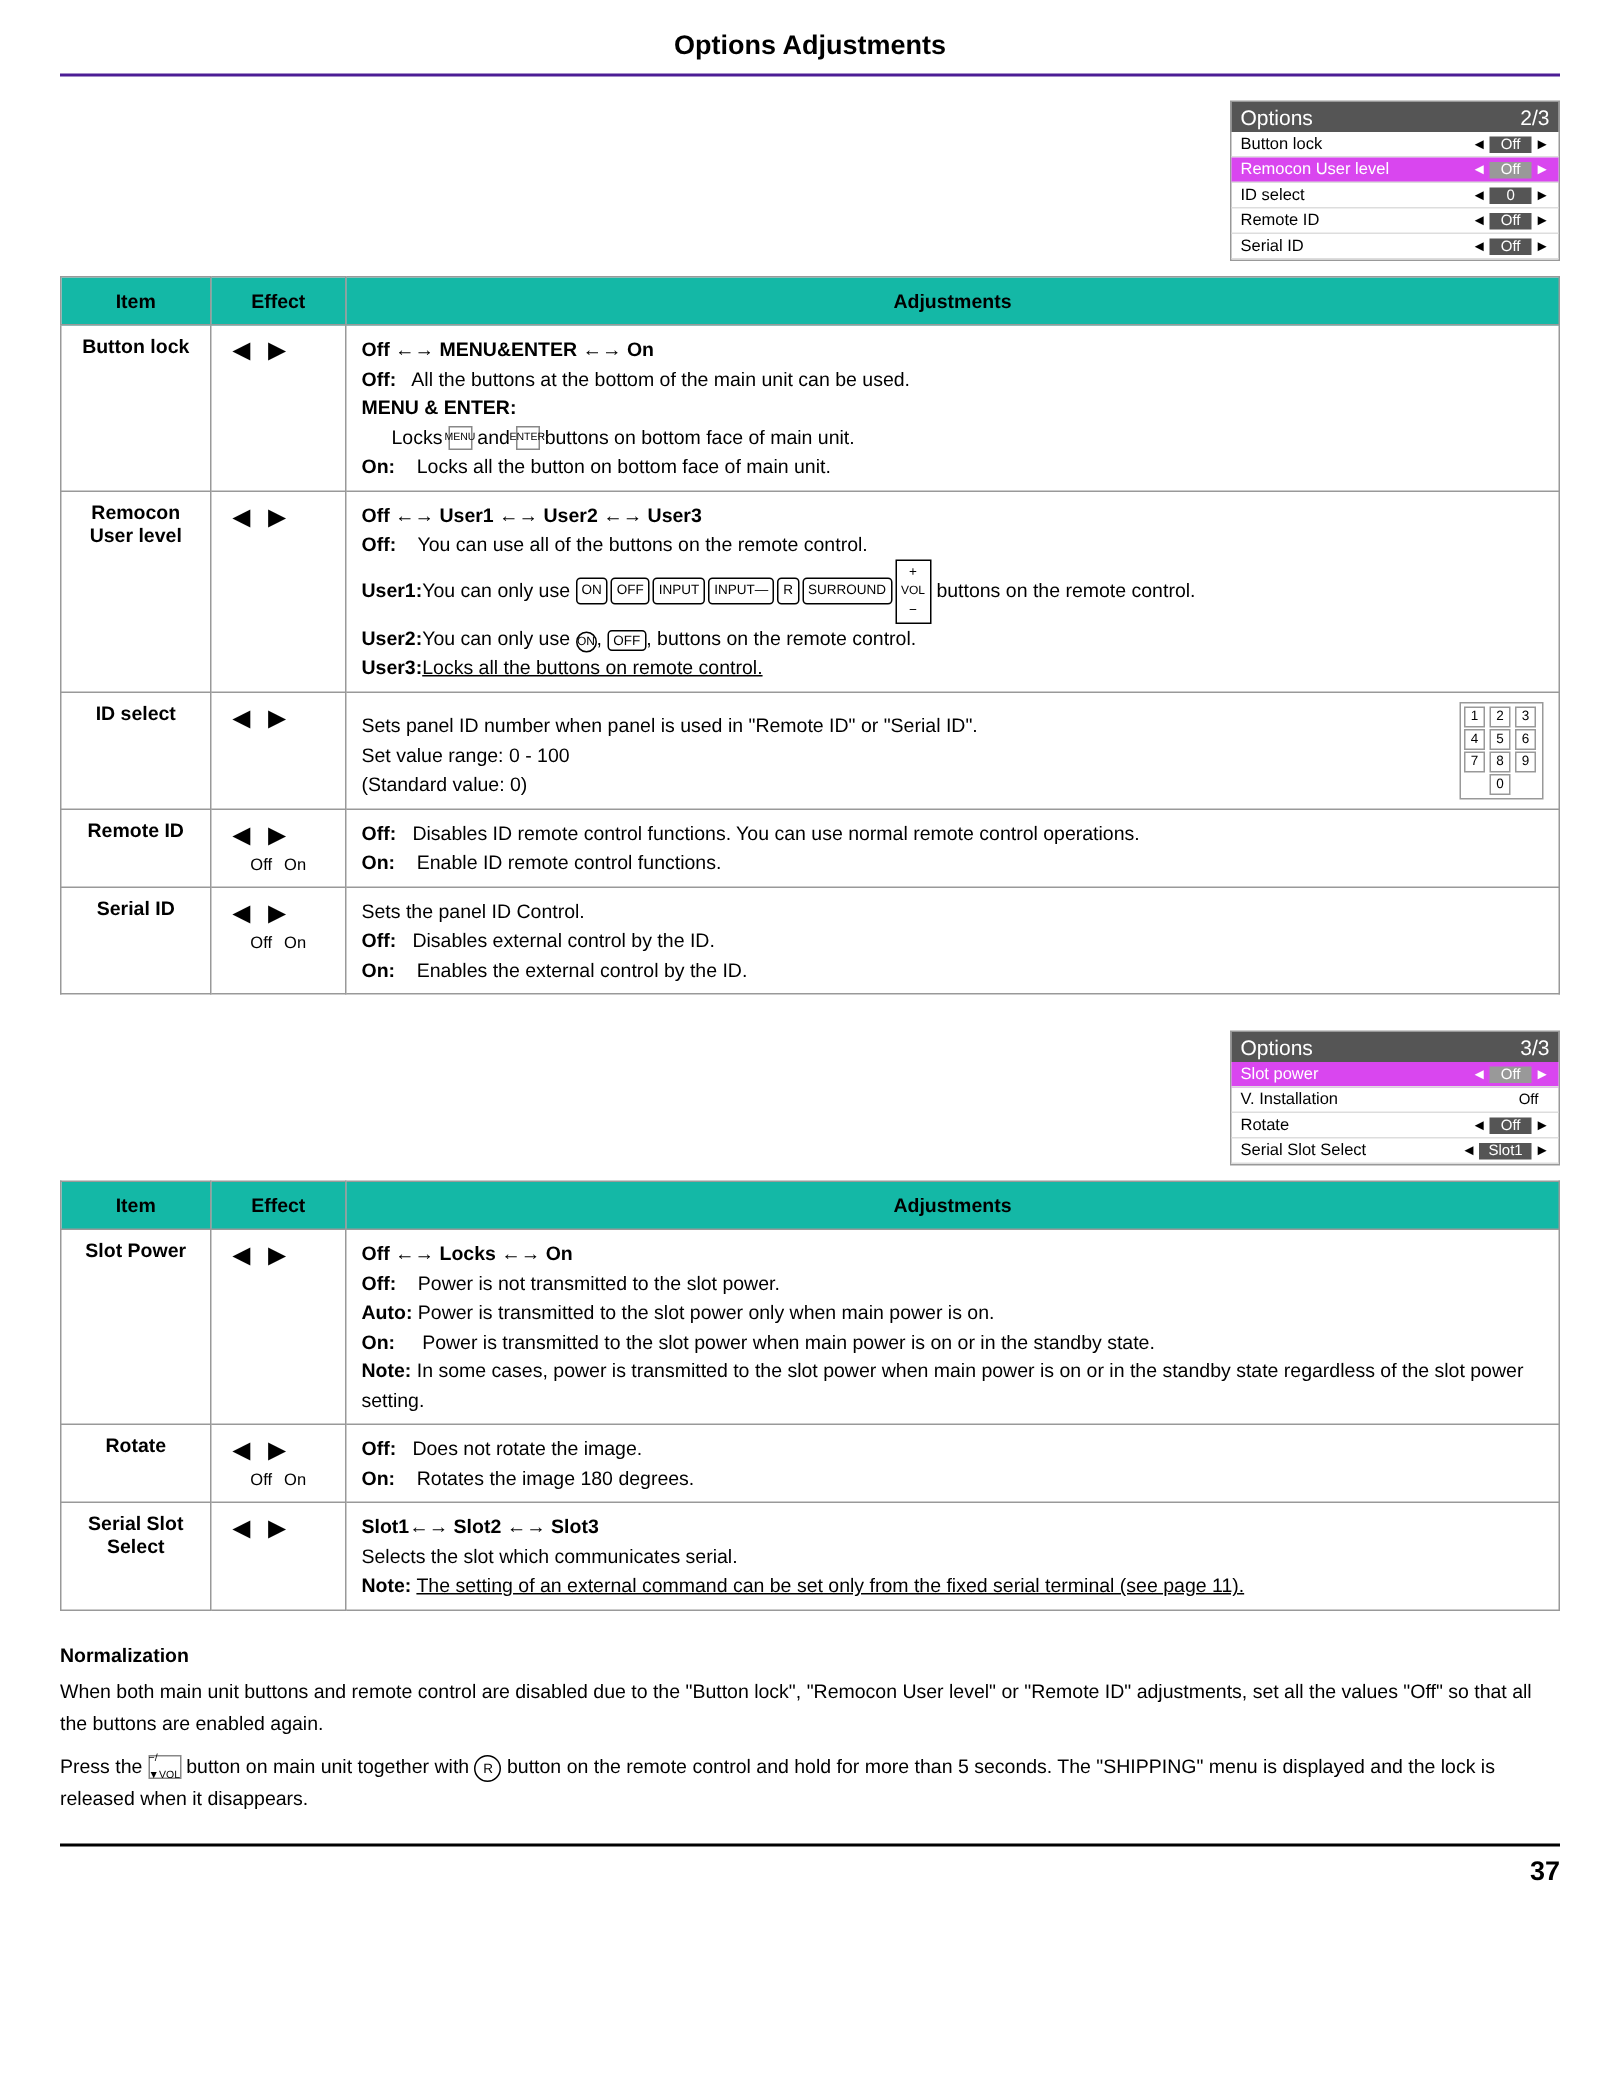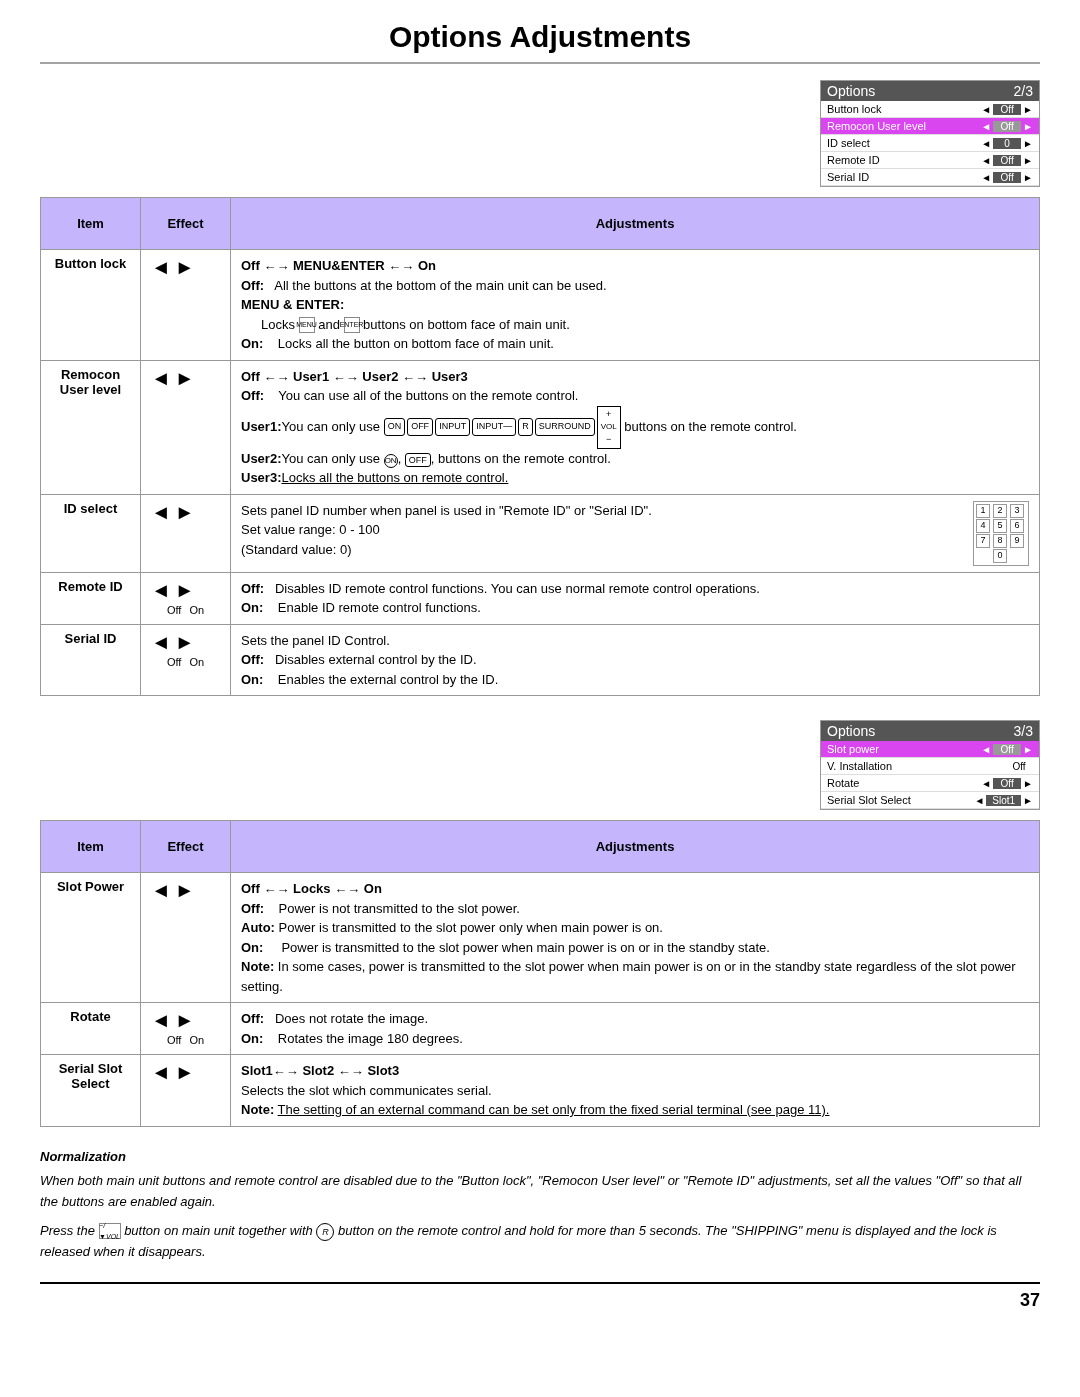--- a/index.html
+++ b/index.html
@@ -9,24 +9,24 @@
       background: #fff;
       color: #000;
       width: 1080px;
       min-height: 1397px;
       padding: 20px 40px 40px 40px;
     }
 
     
     .page-title {
       text-align: center;
-      font-size: 30px;
+      font-size: 18px;
       font-weight: bold;
       padding-bottom: 8px;
-      border-bottom: 2px solid #a3a3a3;
+      border-bottom: 2px solid #4c1d95;
       margin-bottom: 16px;
     }
 
     
     .osd-box {
       float: right;
       border: 1px solid #999;
       width: 220px;
       margin-left: 20px;
       margin-bottom: 10px;
@@ -72,23 +72,23 @@
     }
 
     
     .adj-table {
       width: 100%;
       border-collapse: collapse;
       margin-bottom: 20px;
       clear: both;
     }
     .adj-table th {
-      background: #c4b5fd;
+      background: #14b8a6;
       border: 1px solid #999;
-      padding: 18px 8px;
+      padding: 8px 8px;
       text-align: center;
       font-weight: bold;
     }
     .adj-table td {
       border: 1px solid #999;
       padding: 6px 10px;
       vertical-align: top;
     }
     .item-cell {
       width: 100px;
@@ -168,21 +168,20 @@
     }
 
     
     .section-gap { margin-top: 24px; margin-bottom: 10px; clear: both; }
 
     
     .normalization {
       margin-top: 16px;
       font-size: 13px;
       line-height: 1.6;
-      font-style: italic;
     }
     .normalization .norm-title { font-weight: bold; margin-bottom: 4px; }
 
     
     .page-number {
       text-align: right;
       font-size: 18px;
       font-weight: bold;
       margin-top: 20px;
       border-top: 2px solid #000;
@@ -329,21 +328,21 @@
 
     <tr>
       <td class="item-cell"><b>ID select</b></td>
       <td class="effect-cell">
         <div class="arrows-row">
           <span class="arrow-left">◄</span>
           <span class="arrow-right">►</span>
         </div>
       </td>
       <td class="adj-content">
-        <div style="display:flex; justify-content:space-between; align-items:flex-start;">
+        <div style="display:flex; justify-content:space-between; align-items:flex-end;">
           <div>
             <p>Sets panel ID number when panel is used in "Remote ID" or "Serial ID".</p>
             <p>Set value range: 0 - 100</p>
             <p>(Standard value: 0)</p>
           </div>
           <div class="numpad-inline">
             <span>1</span>
               <span>2</span>
               <span>3</span>
             <span>4</span>

